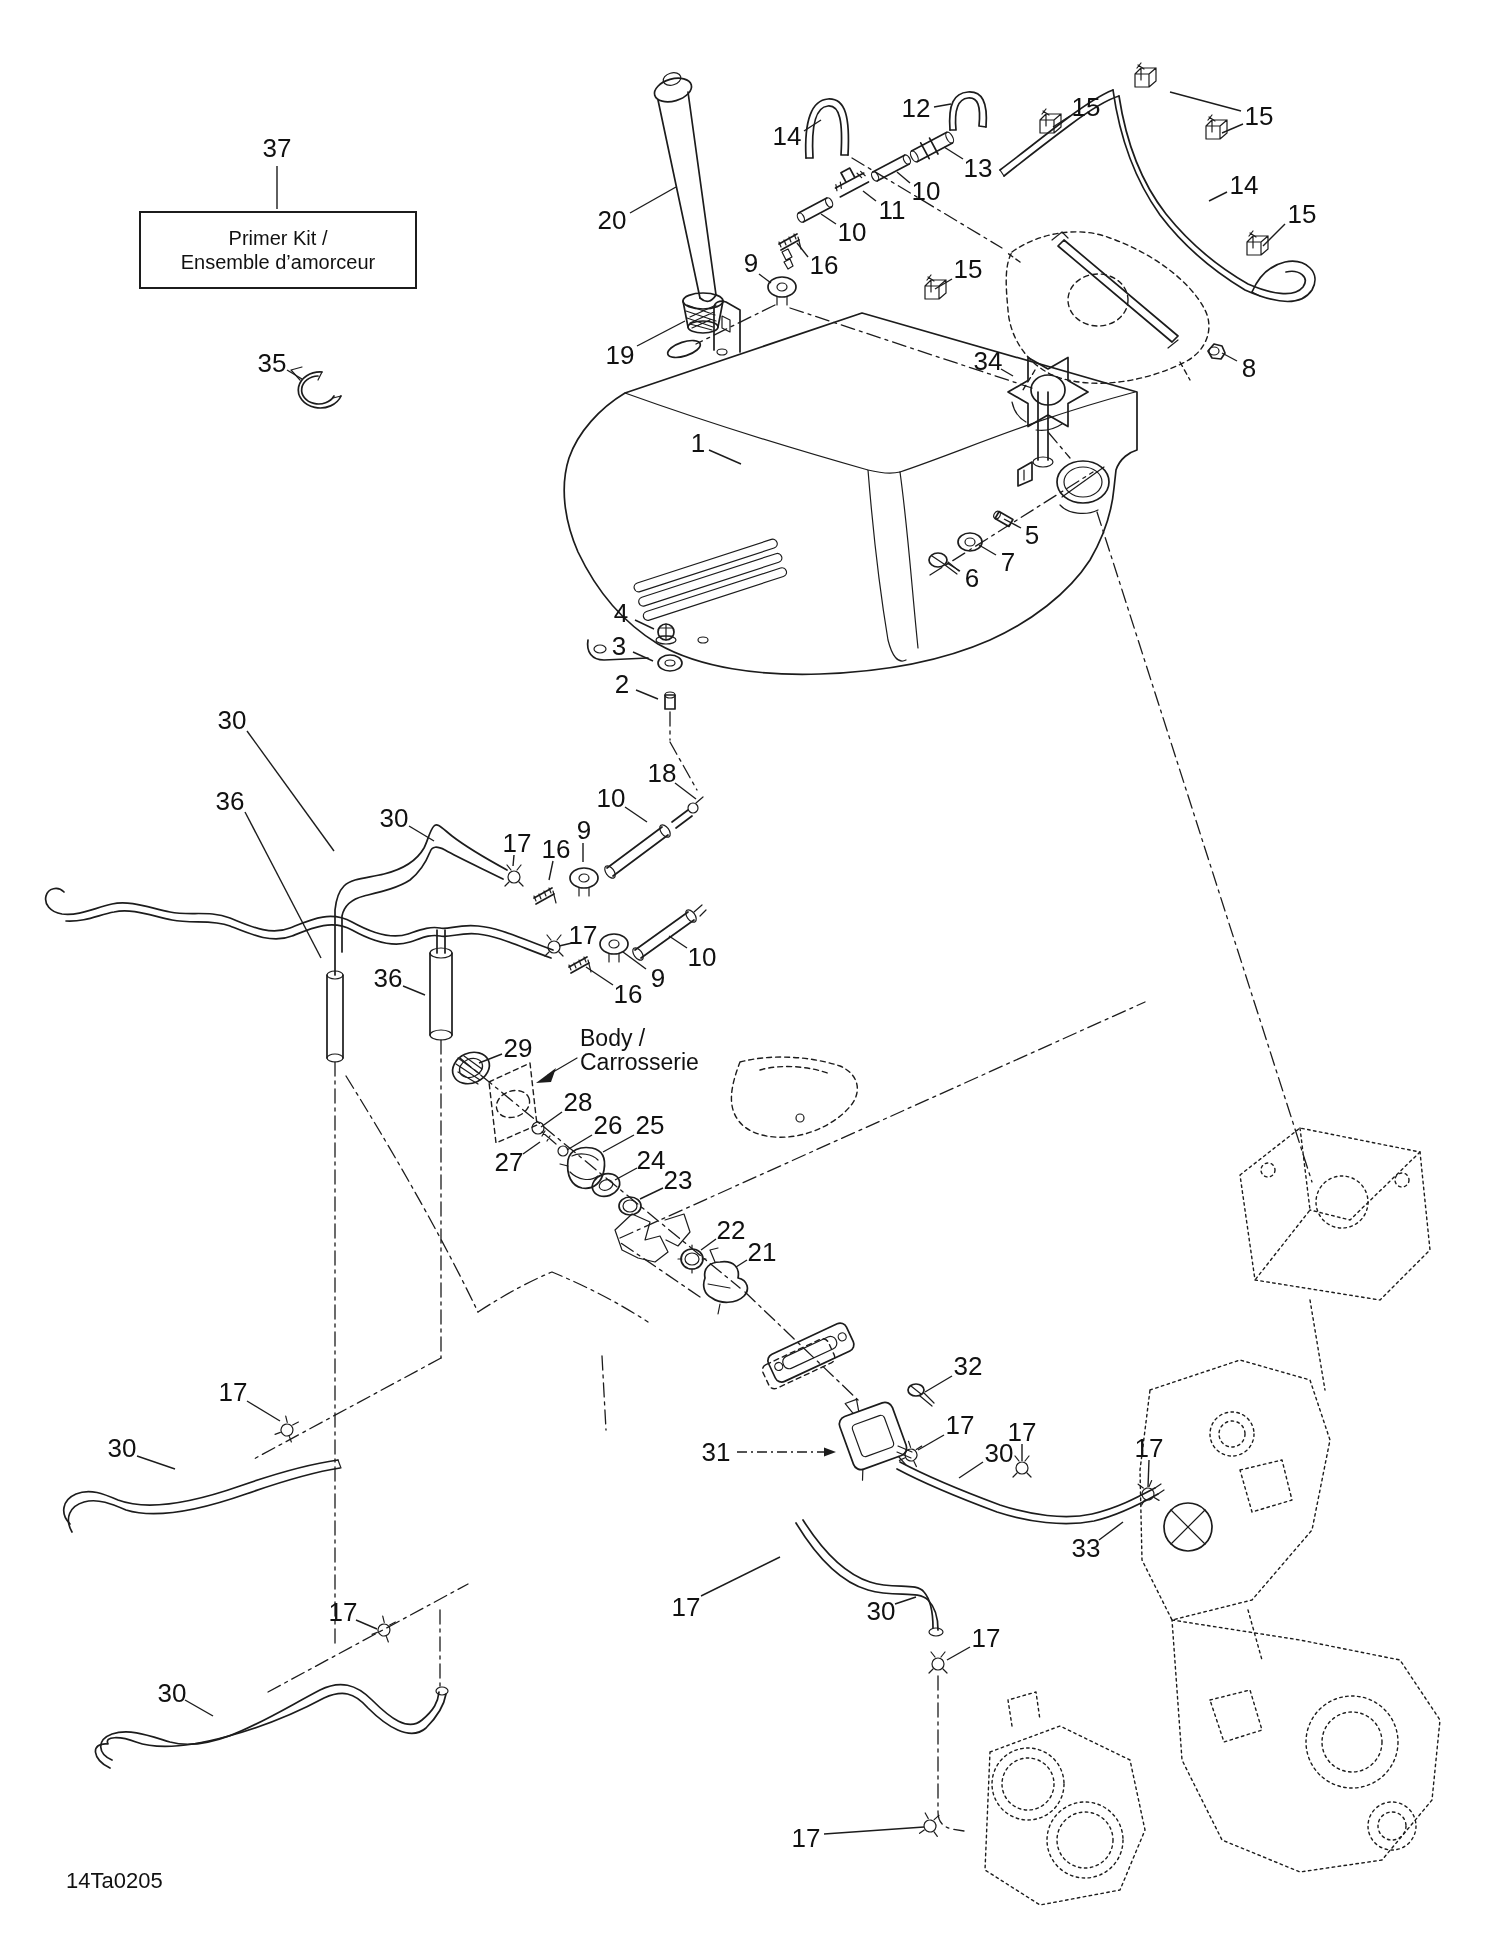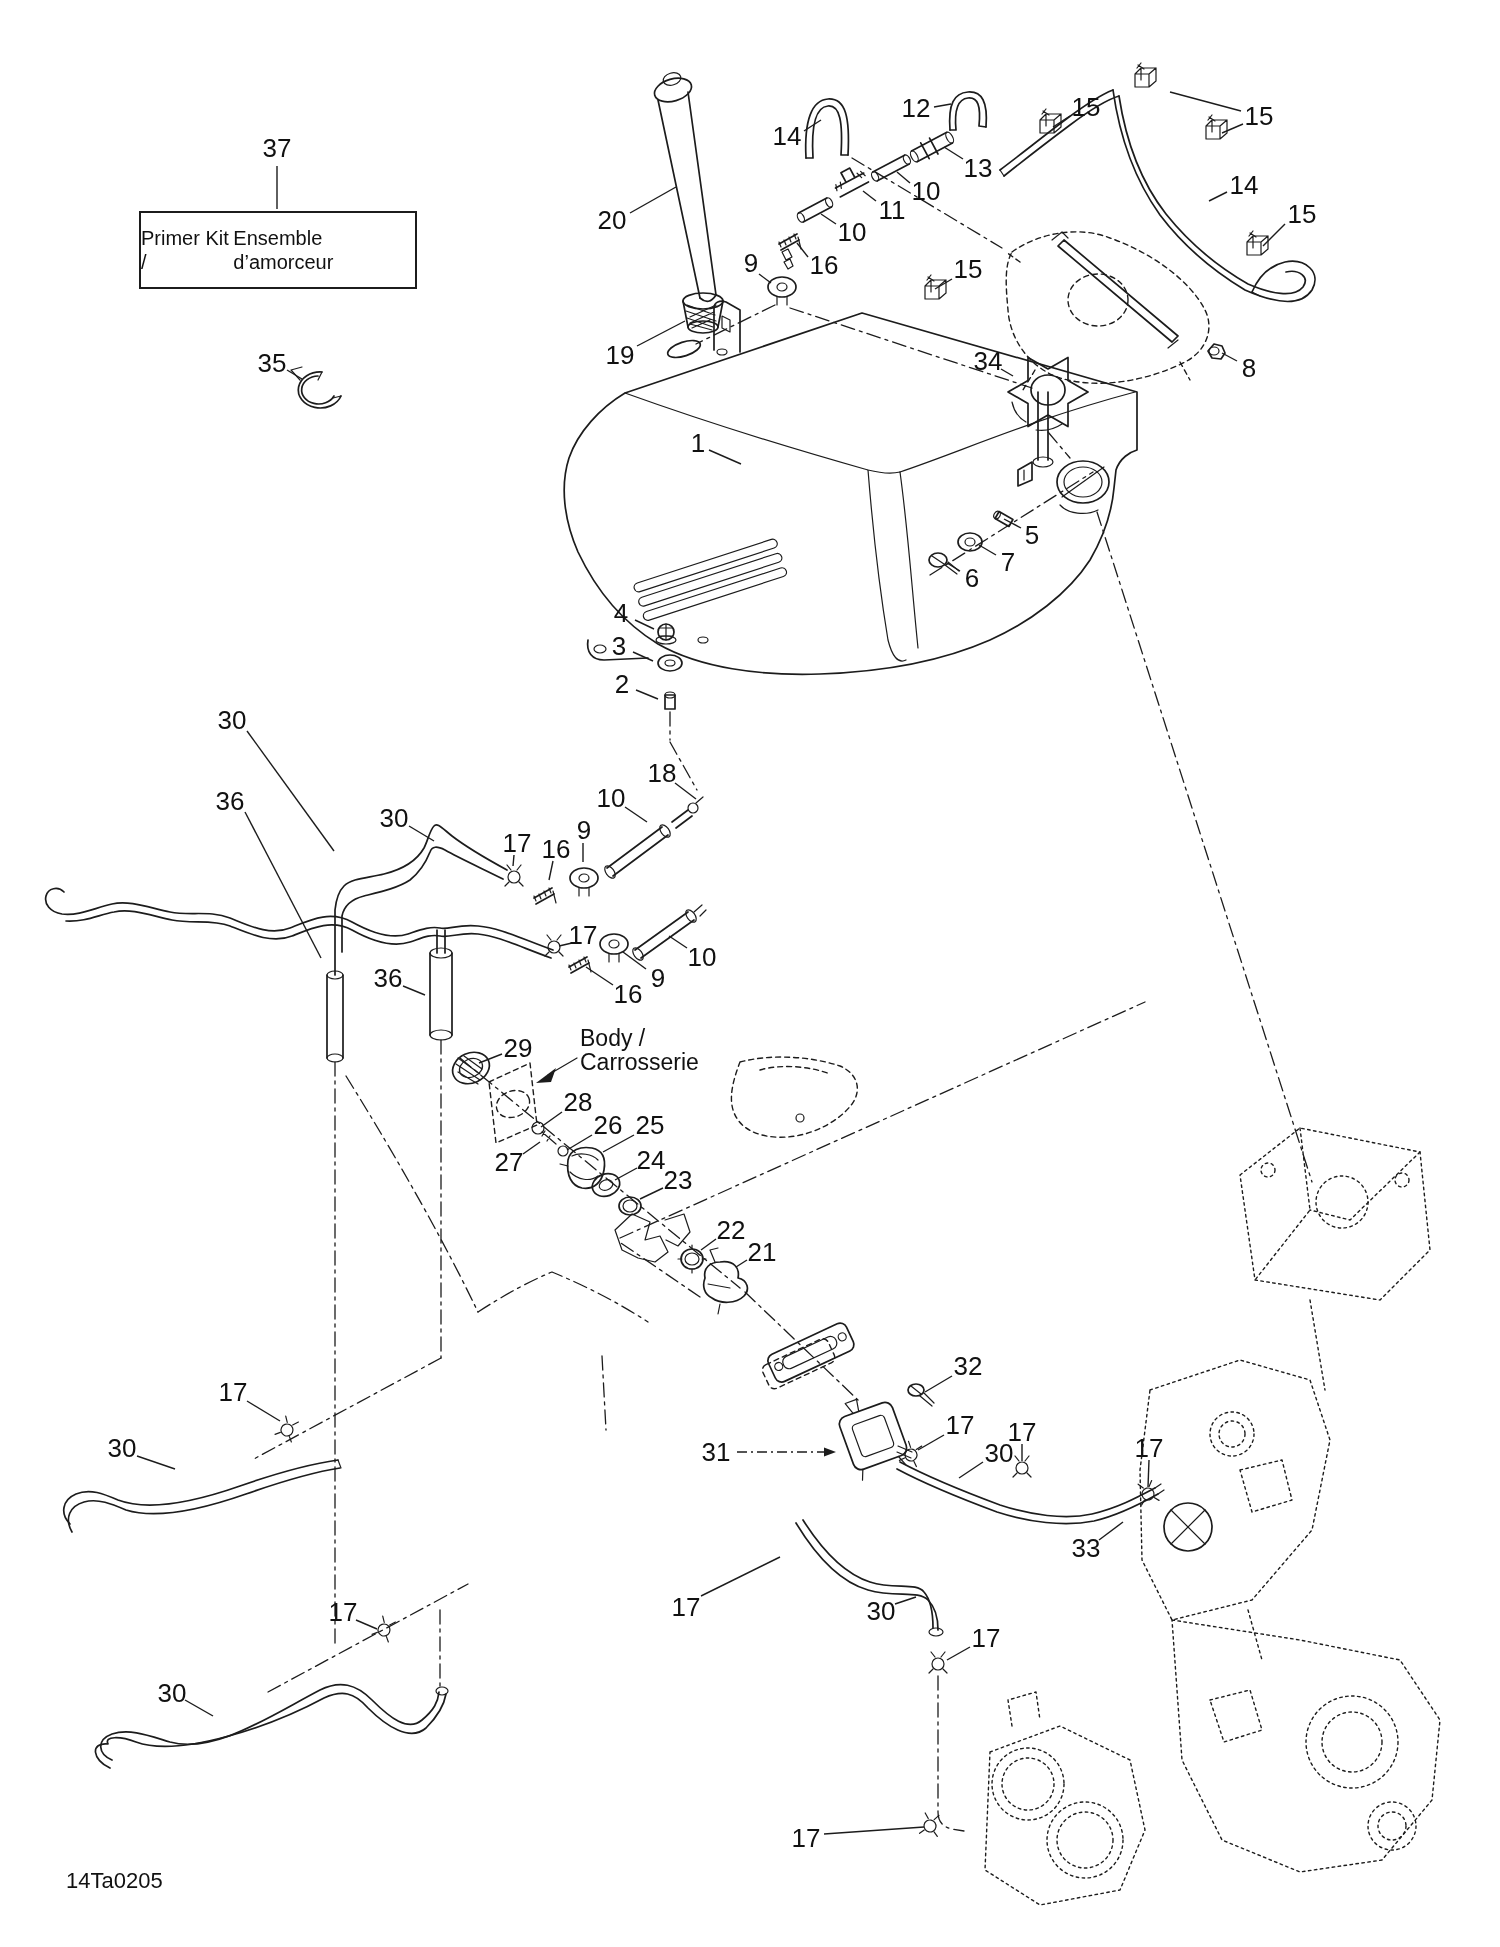--- a/index.html
+++ b/index.html
@@ -6,21 +6,21 @@
   #stage{position:relative;width:1500px;height:1947px;background:#ffffff;overflow:hidden;
          font-family:"Liberation Sans", sans-serif;}
   svg{position:absolute;left:0;top:0;}
   .linework{stroke:#1c1c1c;fill:none;stroke-width:1.7;stroke-linecap:round;stroke-linejoin:round;}
   .thin{stroke-width:1.2;}
   .dashdot{stroke-dasharray:14 5 3 5;stroke-width:1.3;}
   .dashed{stroke-dasharray:5 4;stroke-width:1.4;}
   .dotted{stroke-dasharray:2.5 3.5;stroke-width:1.4;}
   .filled{fill:#1c1c1c;stroke:none;}
   #primer-box{position:absolute;left:139px;top:211px;width:274px;height:74px;
-      border:2px solid #1c1c1c;display:flex;flex-direction:row;justify-content:center;
+      border:2px solid #1c1c1c;display:flex;flex-direction:column;justify-content:center;
       align-items:center;font-size:20px;color:#111;line-height:1.2;}
   #body-label{position:absolute;left:580px;top:1026px;font-size:23px;color:#111;line-height:1.05;}
   #doc-code{position:absolute;left:66px;top:1868px;font-size:22px;color:#111;}
   text.callout{font-family:"Liberation Sans", sans-serif;font-size:26px;fill:#111;}
 </style>
 </head>
 <body>
 
 <div id="stage">
 

